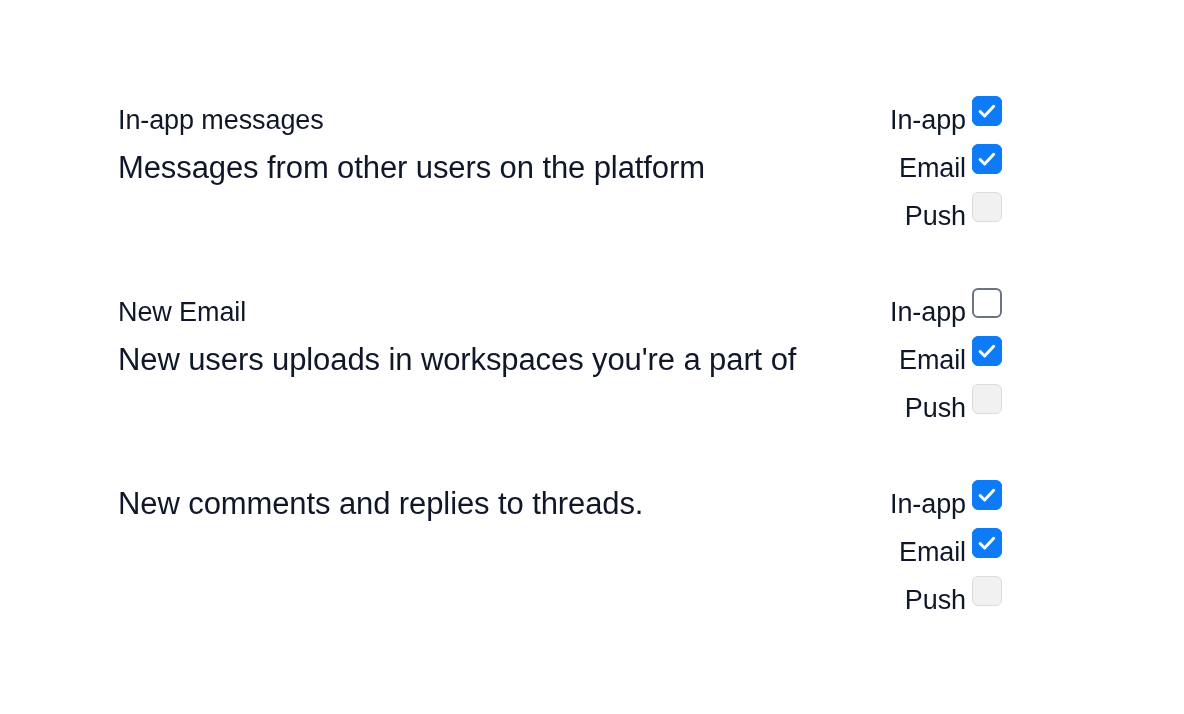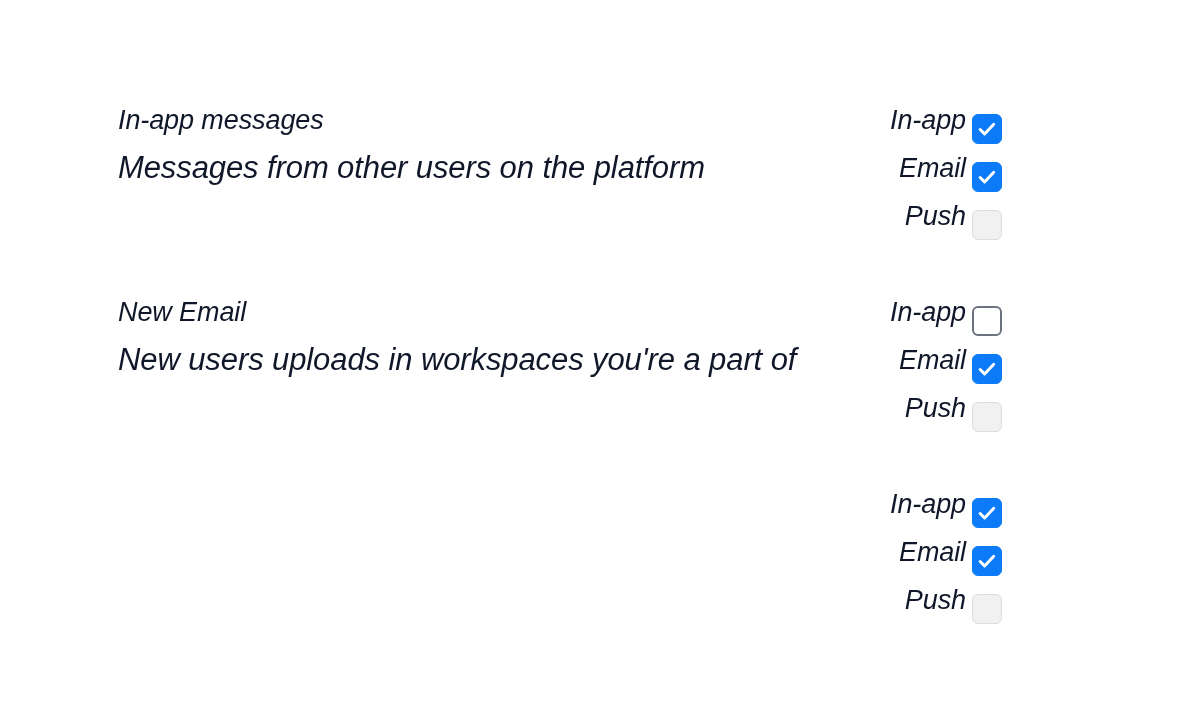--- a/index.html
+++ b/index.html
@@ -19,21 +19,20 @@
   .settings-panel {
     position: absolute;
     left: 118px;
     top: 0;
     width: 884px;
   }
 
   .pref-group {
     position: relative;
     height: 192px;
-    font-style: italic;
   }
 
   .pref-group:first-child {
     height: 192px;
   }
 
   
   .pref-text {
     position: absolute;
     left: 0;
@@ -60,21 +59,21 @@
   
   .channel-list {
     position: absolute;
     right: 0;
     top: 96px;
     width: 140px;
   }
   .channel-row {
     height: 48px;
     display: flex;
-    align-items: flex-end;
+    align-items: flex-start;
     justify-content: flex-end;
     gap: 0;
   }
   .channel-label {
     font-size: 27px;
     line-height: 48px;
     color: #0f1729;
     white-space: nowrap;
     letter-spacing: -0.1px;
     text-align: left;
@@ -178,20 +177,21 @@
         <span class="channel-label">Push</span>
         <span class="checkbox disabled">
           
         </span>
       </div>
     </div>
   </div>
 
   <div class="pref-group">
     <div class="pref-text">
+      <div class="pref-desc">New comments and replies to threads.</div>
     </div>
     <div class="channel-list">
       <div class="channel-row">
         <span class="channel-label">In-app</span>
         <span class="checkbox checked">
           <svg class="tick" viewBox="0 0 24 24">
             <path d="M4.5 12.6 L9.4 17.4 L19.3 6.9" fill="none" stroke="#ffffff" stroke-width="3.2" stroke-linecap="round" stroke-linejoin="round"></path>
           </svg>
         </span>
       </div>

